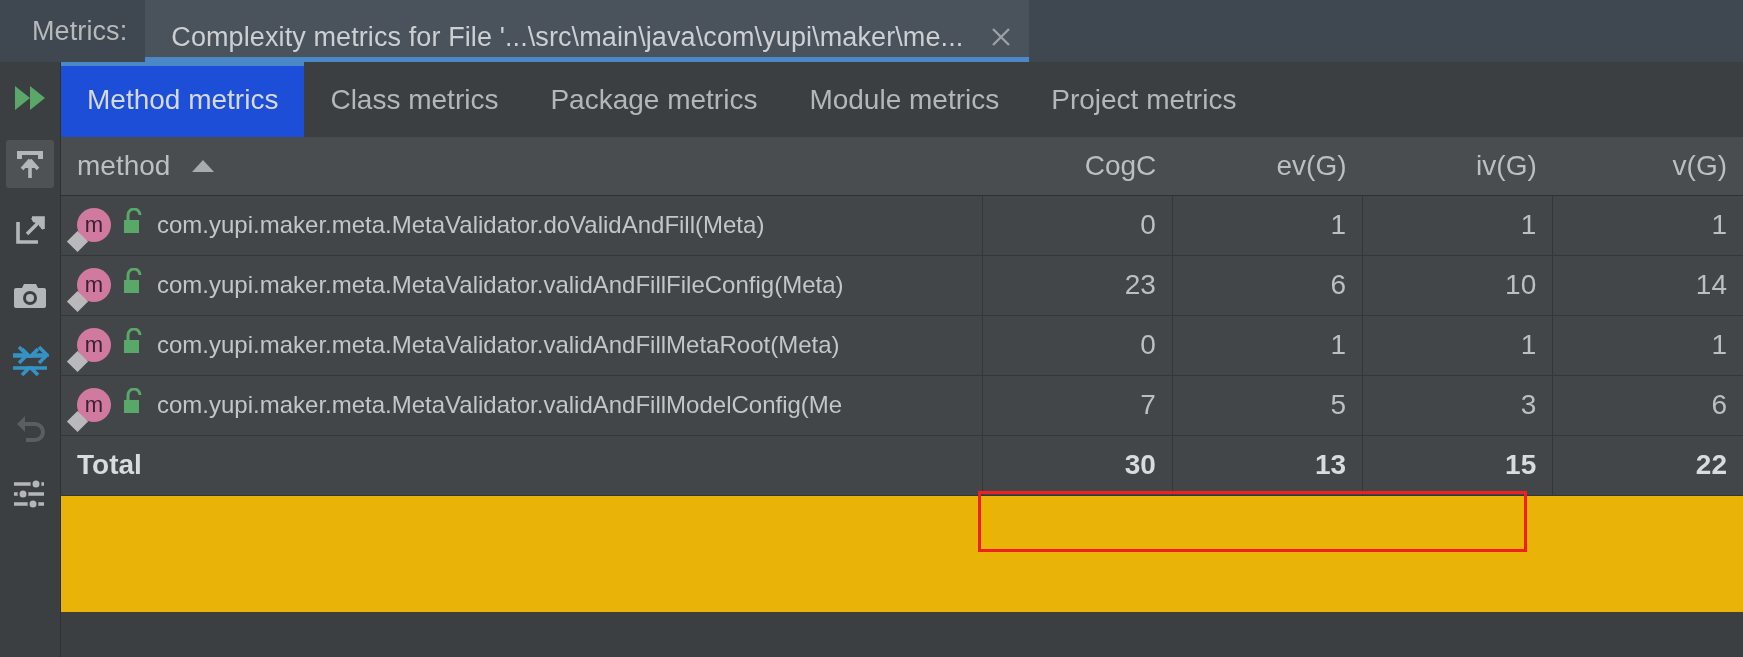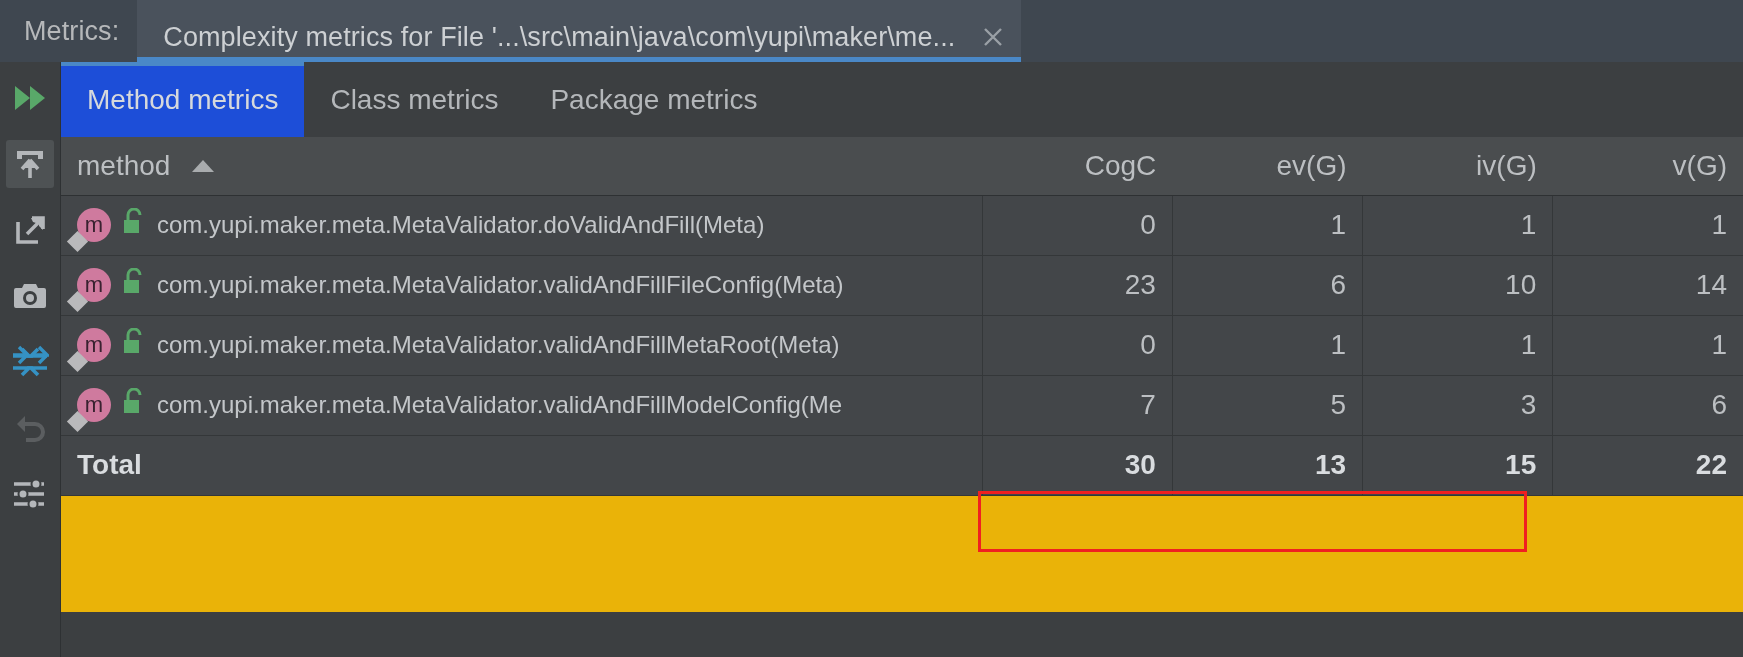--- a/index.html
+++ b/index.html
@@ -11,21 +11,21 @@
   }
   #app { position: relative; width: 1743px; height: 657px; background: #3c3f41; }
 
   
   .titlebar {
     position: absolute; left: 0; top: 0; width: 1743px; height: 62px;
     background: #3f4750;
     display: flex; align-items: center;
   }
   .titlebar-label {
-    color: #b6b8ba; font-size: 27px; padding-left: 24px; padding-right: 18px;
+    color: #b6b8ba; font-size: 27px; padding-left: 32px; padding-right: 18px;
     white-space: nowrap; letter-spacing: .1px;
   }
   .title-tab {
     height: 62px; display: flex; align-items: center;
     background: #4a525c; position: relative; padding: 12px 0 0 26px;
   }
   .title-tab-text {
     color: #cdd0d3; font-size: 27px; white-space: nowrap; letter-spacing: .1px;
   }
   .title-tab-close {
@@ -210,20 +210,26 @@
 
   <div class="tabsrow">
     <div class="mtab selected">
       <span>Method metrics</span>
     </div>
     <div class="mtab">
       <span>Class metrics</span>
     </div>
     <div class="mtab">
       <span>Package metrics</span>
+    </div>
+    <div class="mtab">
+      <span>Module metrics</span>
+    </div>
+    <div class="mtab">
+      <span>Project metrics</span>
     </div>
   </div>
 
   <div class="tablewrap">
     <table class="metrics">
       <thead>
         <tr>
           <th class="col-method">
             <span>method</span>
             <span class="sort-caret"></span>

